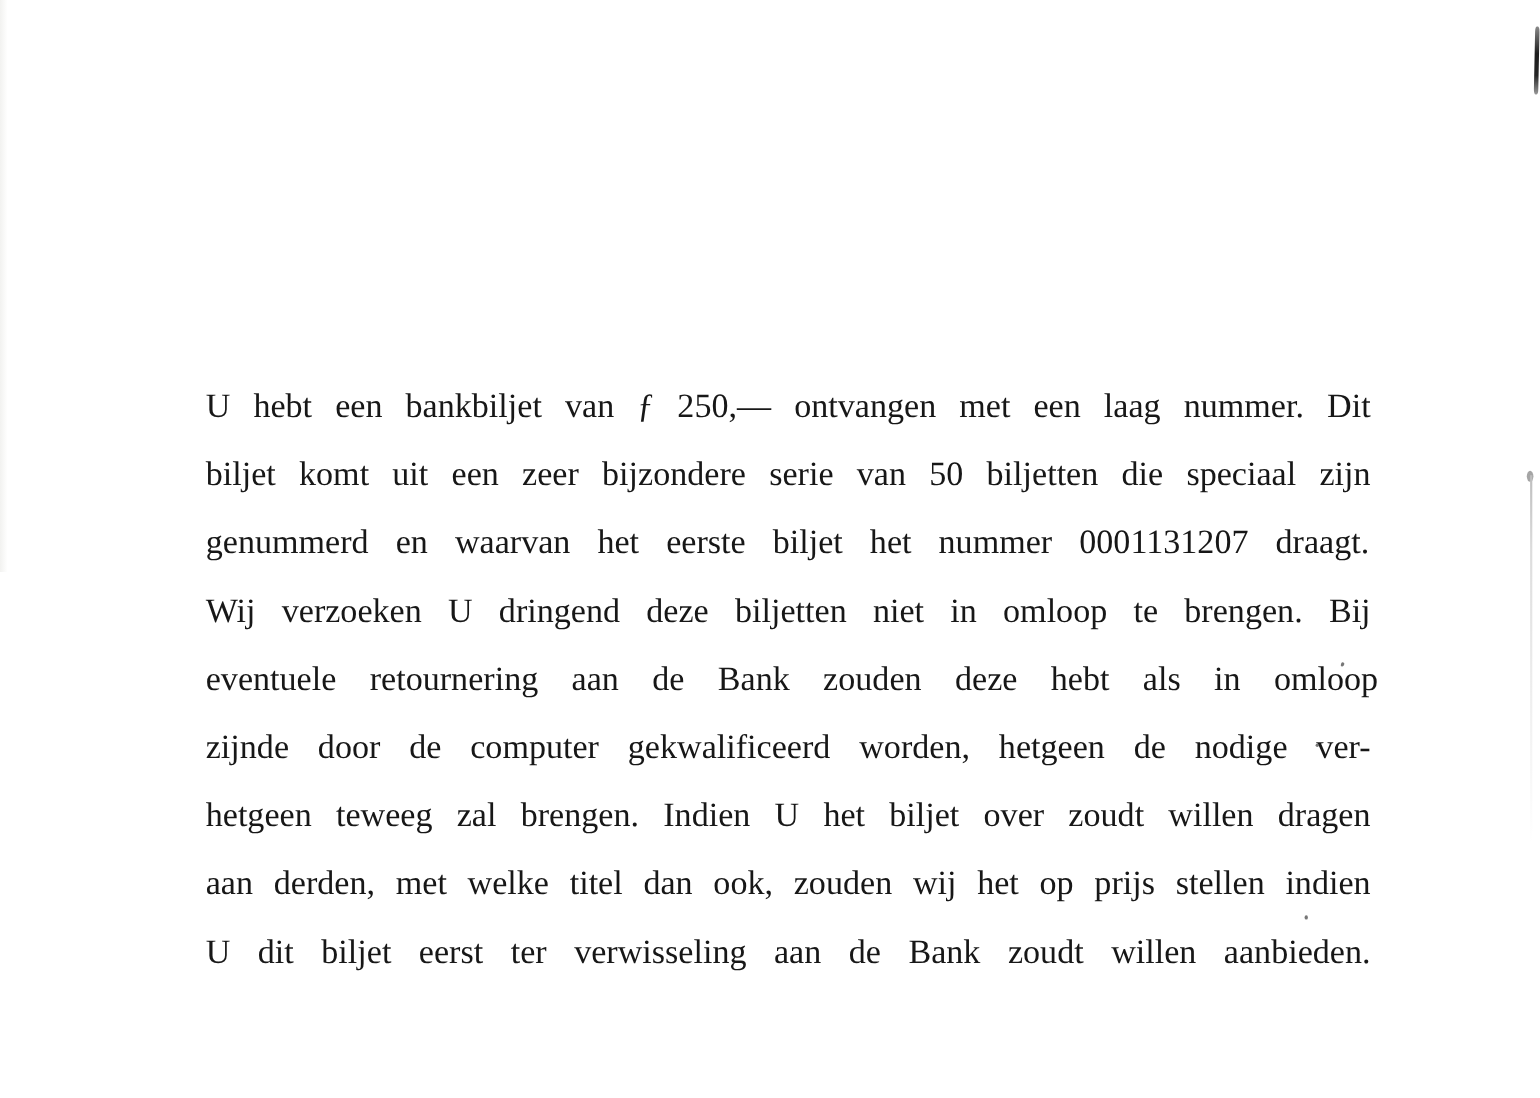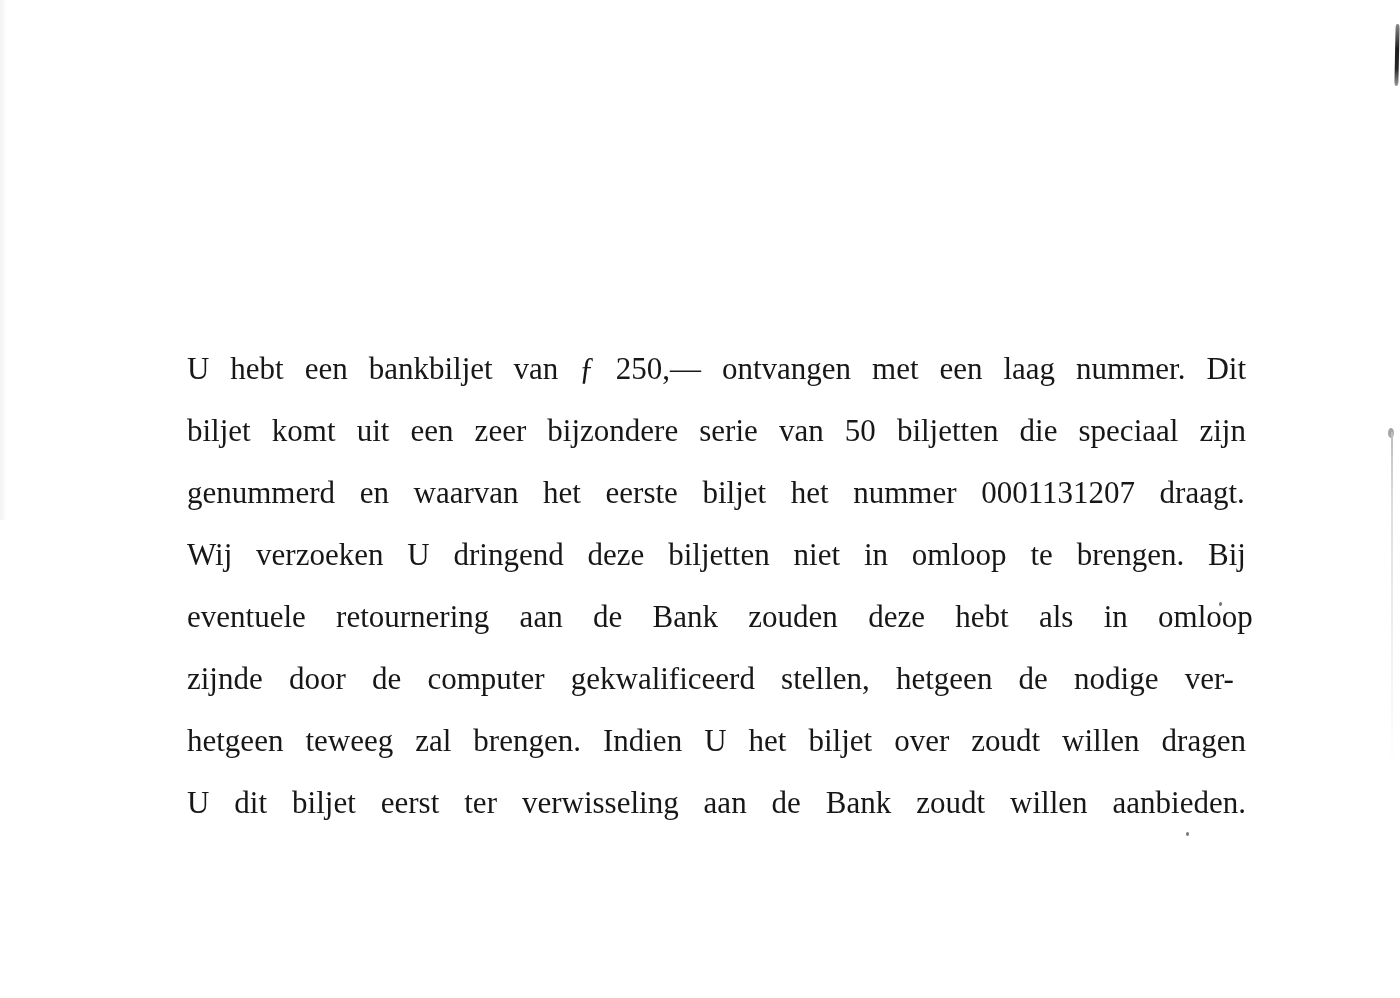--- a/index.html
+++ b/index.html
@@ -75,22 +75,23 @@
 <body>
 
 <div class="page">
 
   <div class="text-block">
     <div class="line"><span style="word-spacing: 13.21px;">U hebt een bankbiljet van ƒ 250,— ontvangen met een laag nummer. Dit</span></div>
     <div class="line"><span style="word-spacing: 13.36px;">biljet komt uit een zeer bijzondere serie van 50 biljetten die speciaal zijn</span></div>
     <div class="line"><span style="word-spacing: 16.85px;">genummerd en waarvan het eerste biljet het nummer 0001131207 draagt.</span></div>
     <div class="line"><span style="word-spacing: 16.09px; text-align: center;">Wij verzoeken U dringend deze biljetten niet in omloop te brengen. Bij</span></div>
     <div class="line"><span style="word-spacing: 22.57px;">eventuele retournering aan de Bank zouden deze hebt als in omloop</span></div>
-    <div class="line"><span style="word-spacing: 18.46px;">zijnde door de computer gekwalificeerd stellen, hetgeen de nodige ver-</span></div>
+    <div class="line"><span style="word-spacing: 18.46px;">zijnde door de computer gekwalificeerd worden, hetgeen de nodige ver-</span></div>
     <div class="line"><span style="word-spacing: 14.26px;">hetgeen teweeg zal brengen. Indien U het biljet over zoudt willen dragen</span></div>
+    <div class="line"><span style="word-spacing: 11.07px;">aan derden, met welke titel dan ook, zouden wij het op prijs stellen indien</span></div>
     <div class="line"><span style="word-spacing: 17.23px;">U dit biljet eerst ter verwisseling aan de Bank zoudt willen aanbieden.</span></div>
   </div>
 
   <div class="shade-left"></div>
   <div class="mark-topright"></div>
   <div class="mark-rightdot"></div>
   <div class="mark-rightline"></div>
   <div class="speck speck-omloop"></div>
   <div class="speck speck-ver"></div>
   <div class="speck speck-indien"></div>

